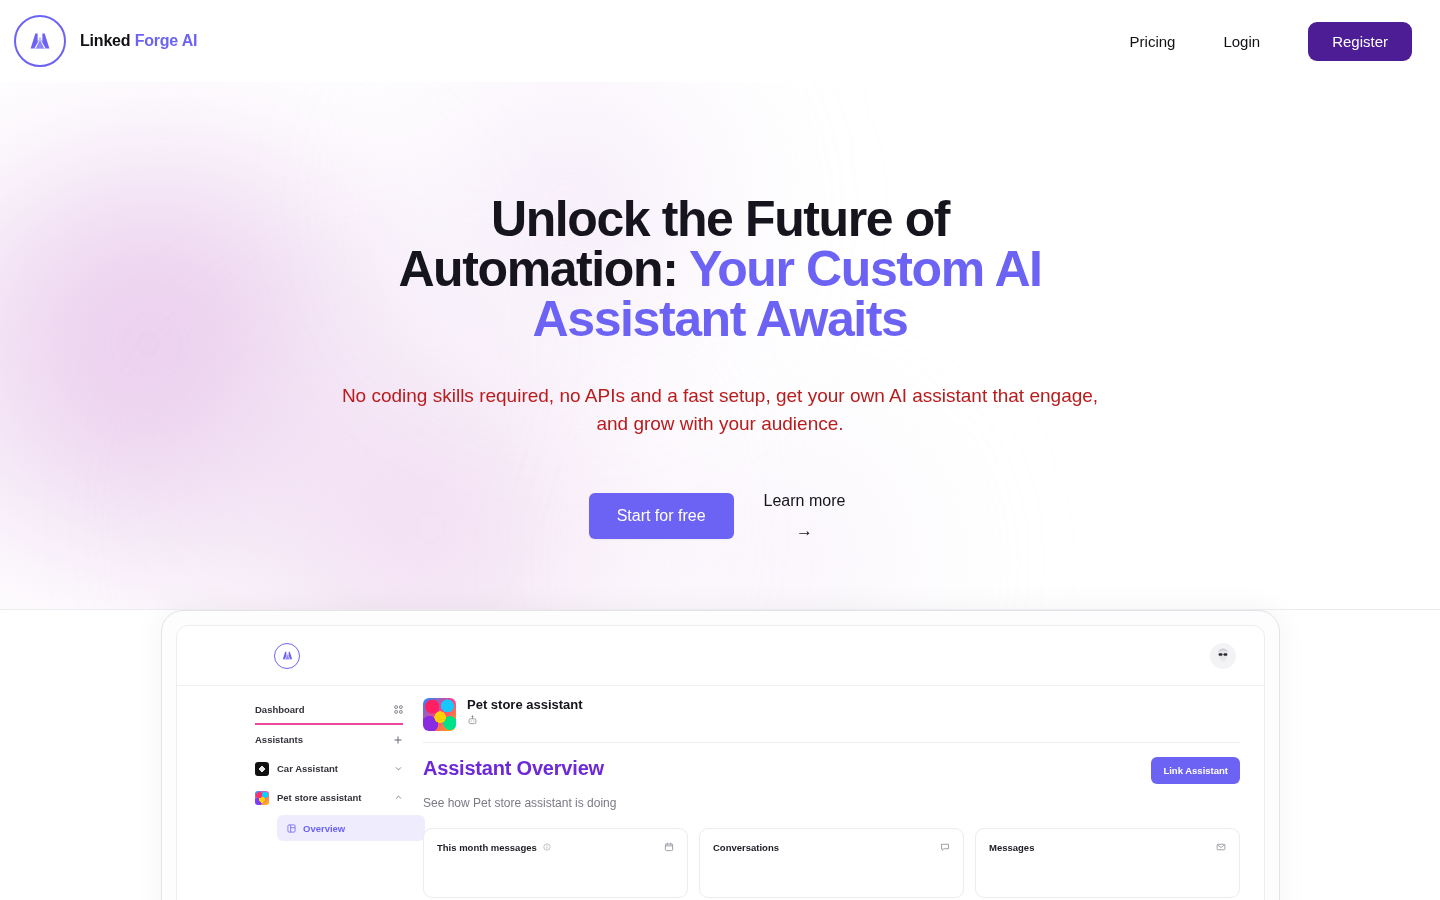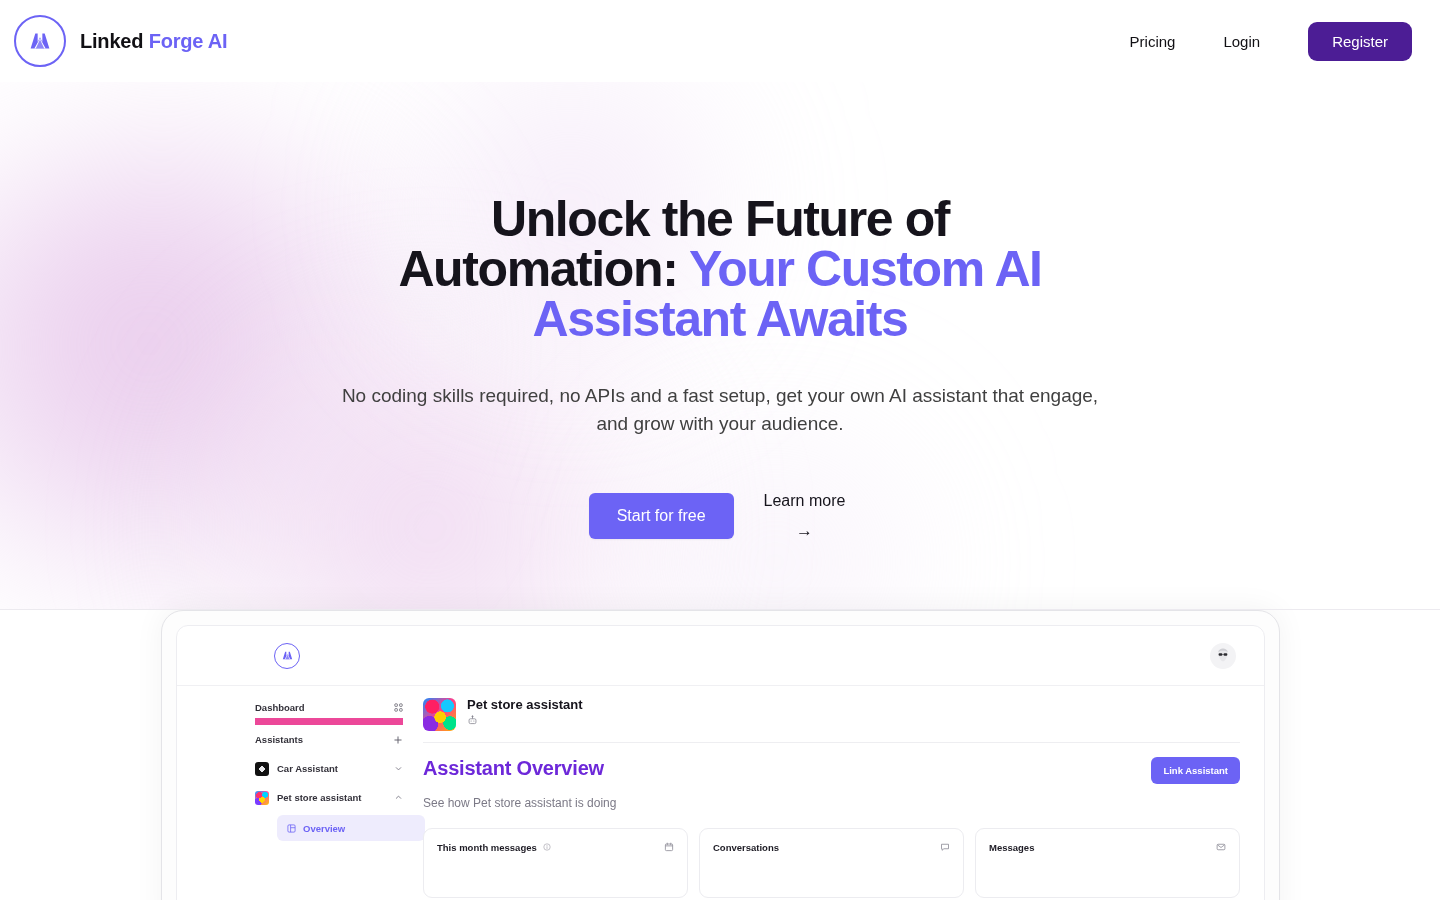--- a/index.html
+++ b/index.html
@@ -17,21 +17,21 @@
     display:flex; align-items:center; padding:0 28px 0 14px;
     background:#ffffff; z-index:40;
   }
   .brand { display:flex; align-items:center; gap:14px; }
   .logo-mark {
     width:52px; height:52px; border-radius:50%;
     border:2.5px solid #6c63f5; background:#fff;
     display:flex; align-items:center; justify-content:center;
     flex:0 0 auto;
   }
-  .brand-text { font-size:20px; font-weight:700; letter-spacing:-0.2px; white-space:nowrap; }
+  .brand-text { font-size:16px; font-weight:700; letter-spacing:-0.2px; white-space:nowrap; }
   .brand-text .b1 { color:#111014; }
   .brand-text .b2 { color:#6c63f5; }
 
   .nav-right { margin-left:auto; display:flex; align-items:center; gap:0px; }
   .nav-link {
     font-size:15px; color:#111014; font-weight:400;
     padding:10px 24px; text-decoration:none; white-space:nowrap;
   }
   .btn-register {
     margin-left:24px;
@@ -63,21 +63,21 @@
     padding-top:112px;
   }
   .headline {
     width:720px; text-align:center;
     font-size:50px; line-height:1.0; font-weight:700; letter-spacing:-1.4px;
     color:#16141c;
   }
   .headline .accent { color:#6c63f5; }
   .subhead {
     margin-top:38px; width:790px; text-align:center;
-    font-size:19px; line-height:1.48; color:#404040; font-weight:400;
+    font-size:19px; line-height:1.48; color:#b91c1c; font-weight:400;
   }
   .cta-row { margin-top:44px; display:flex; align-items:center; gap:24px; }
   .btn-start {
     background:#6c63f5; color:#fff; border:none; border-radius:6px;
     font-size:16px; font-weight:500; padding:14px 28px; cursor:pointer;
     box-shadow:0 1px 2px rgba(0,0,0,.05);
   }
   .btn-learn {
     display:flex; align-items:center; gap:12px;
     background:transparent; border:none; cursor:pointer;
@@ -122,21 +122,21 @@
   .dash-body { display:flex; height:calc(100% - 60px); }
 
   
   .dash-side {
     width:240px; padding:10px 14px 0 78px; flex:0 0 auto;
   }
   .side-row {
     display:flex; align-items:center; height:29px; gap:8px;
     font-size:9.5px; color:#33313a; font-weight:600; cursor:pointer;
   }
-  .side-row.divider { border-bottom:7px solid #ec4899;justify-content:center; }
+  .side-row.divider { border-bottom:2px solid #ec4899;justify-content:center; }
   .side-label { flex:1; white-space:nowrap; overflow:hidden; }
   .side-ico { color:#6e6c78; font-size:10px; line-height:1; display:flex; align-items:center; }
   .side-thumb {
     width:14px; height:14px; border-radius:3px; flex:0 0 auto;
     background:#222; overflow:hidden; display:block;
   }
   .side-thumb.pet {
     background:
       radial-gradient(circle at 30% 30%, #ff2f6e 0 22%, transparent 23%),
       radial-gradient(circle at 72% 28%, #00d4ff 0 20%, transparent 21%),

